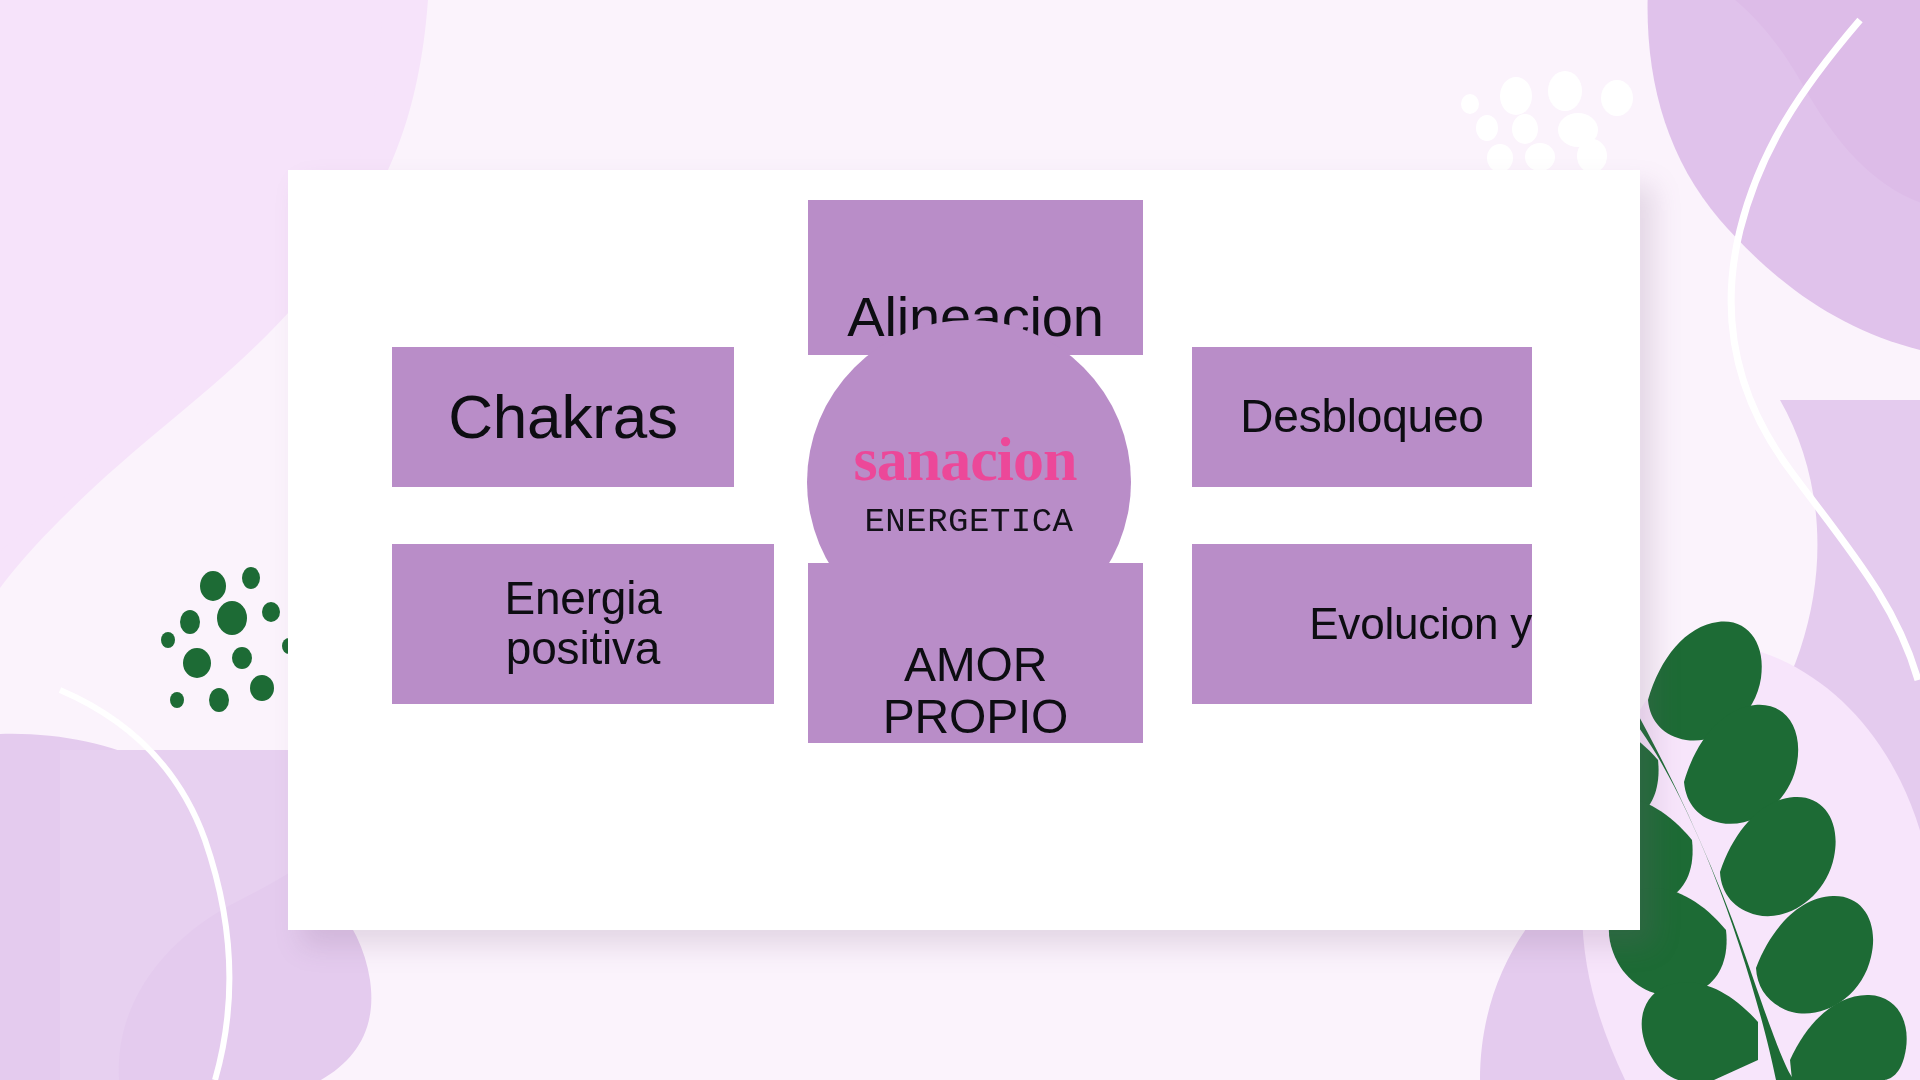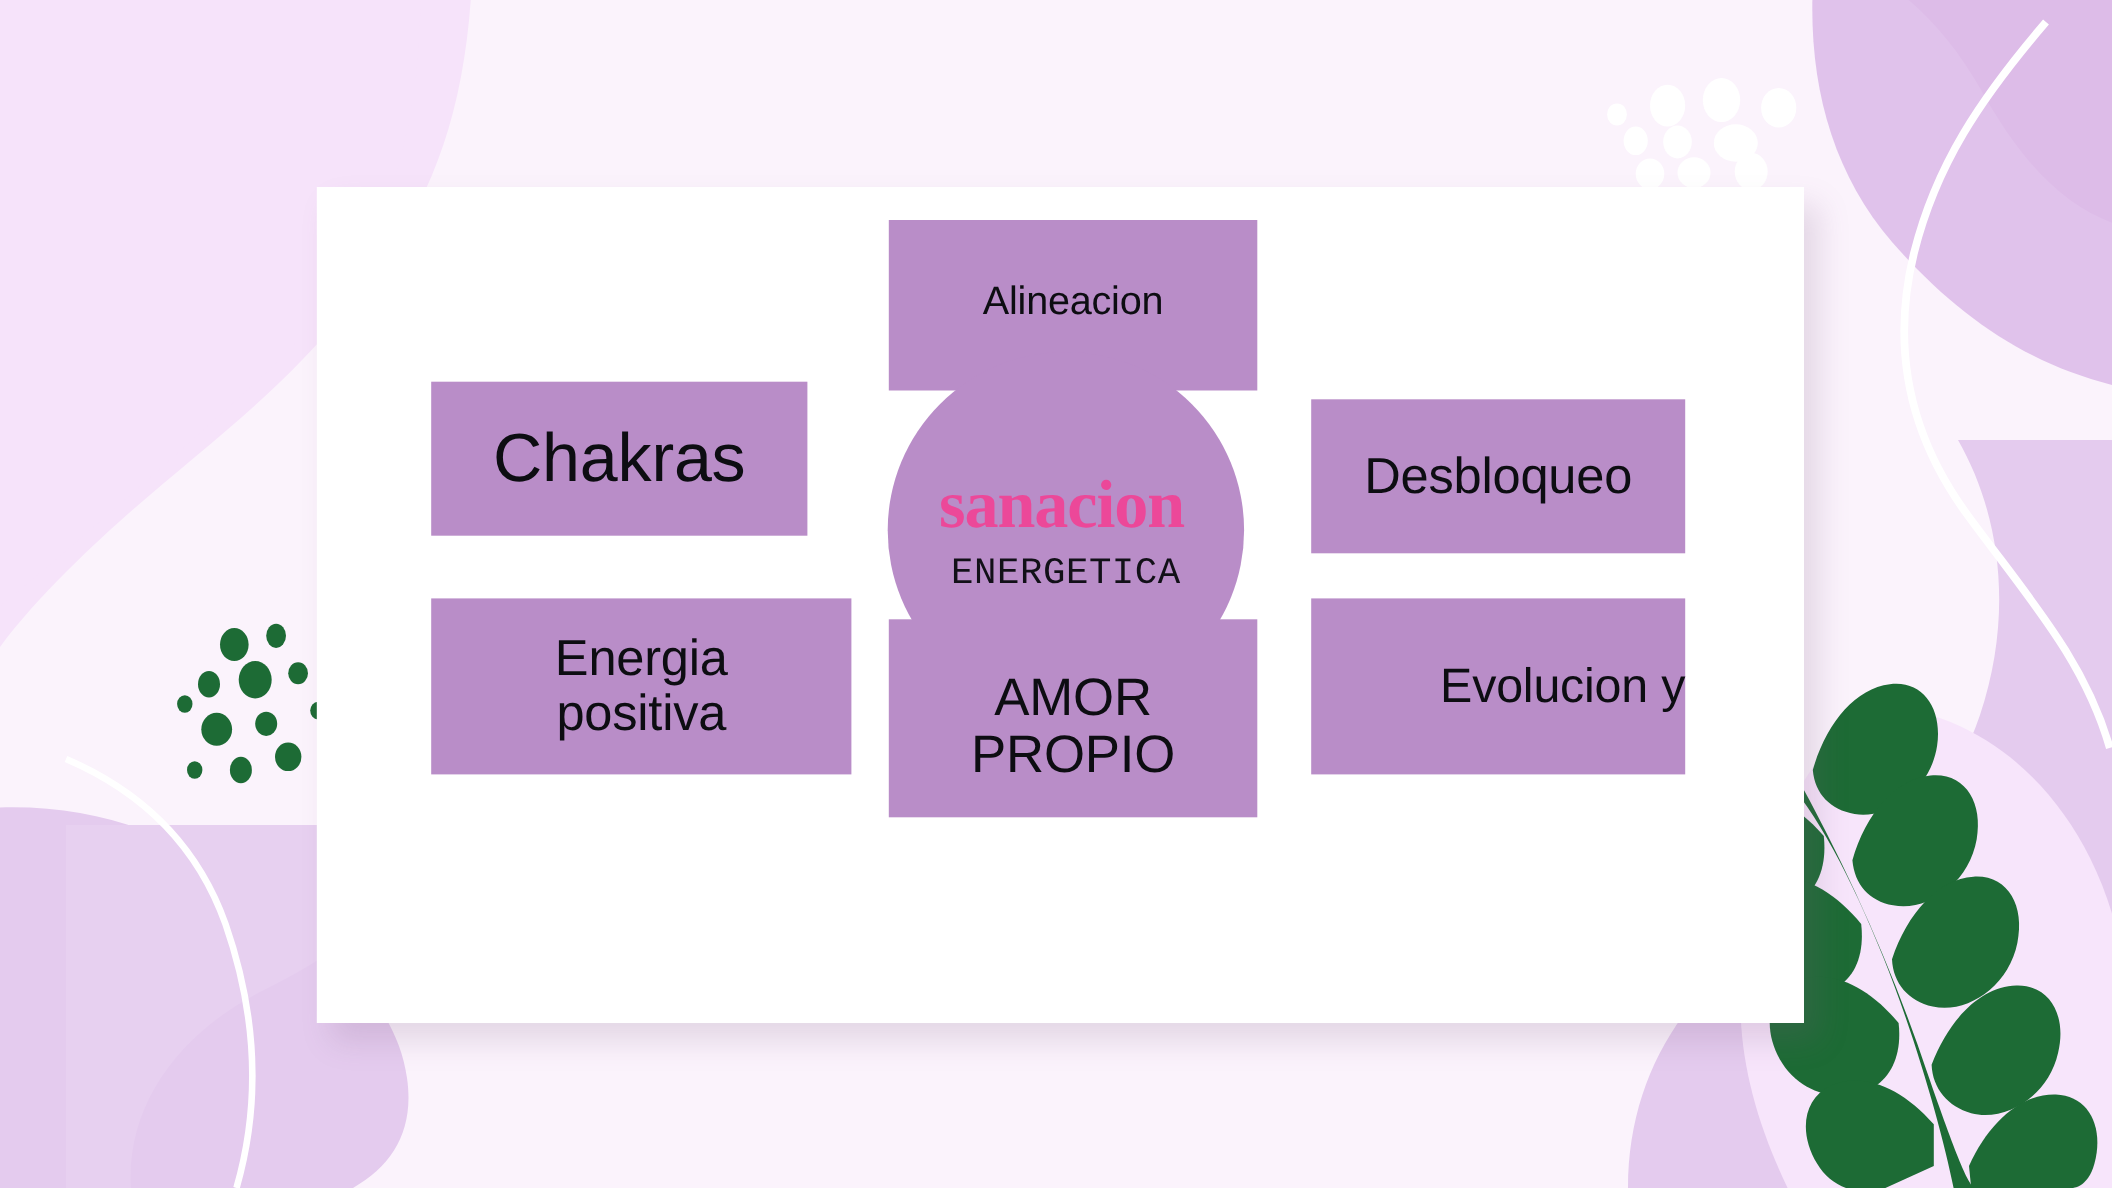--- a/index.html
+++ b/index.html
@@ -41,39 +41,39 @@
   .box-chakras{
     left:104px; top:177px; width:342px; height:140px;
     font-size:62px;
   }
   .box-energia{
     left:104px; top:374px; width:382px; height:160px;
     font-size:46px;
   }
   
   .box-desbloqueo{
-    left:904px; top:193px; width:340px; height:140px;
+    left:904px; top:177px; width:340px; height:140px;
     font-size:46px;
   }
   .box-evolucion{
     left:904px; top:374px; width:340px; height:160px;
     font-size:44px;
     justify-content:flex-end;
   }
   
   .box-alineacion{
     left:520px; top:30px; width:335px; height:155px;
-    font-size:36px;
-    align-items:center;
+    font-size:56px;
+    align-items:flex-end;
     padding-bottom:8px;
   }
   .box-amor{
     left:520px; top:393px; width:335px; height:180px;
     font-size:48px;
-    align-items:center;
+    align-items:flex-end;
     padding-top:16px;
   }
 
   .center-circle{
     position:absolute;
     left:519px; top:150px;
     width:324px; height:324px;
     border-radius:50%;
     background:#b98dc8;
   }

